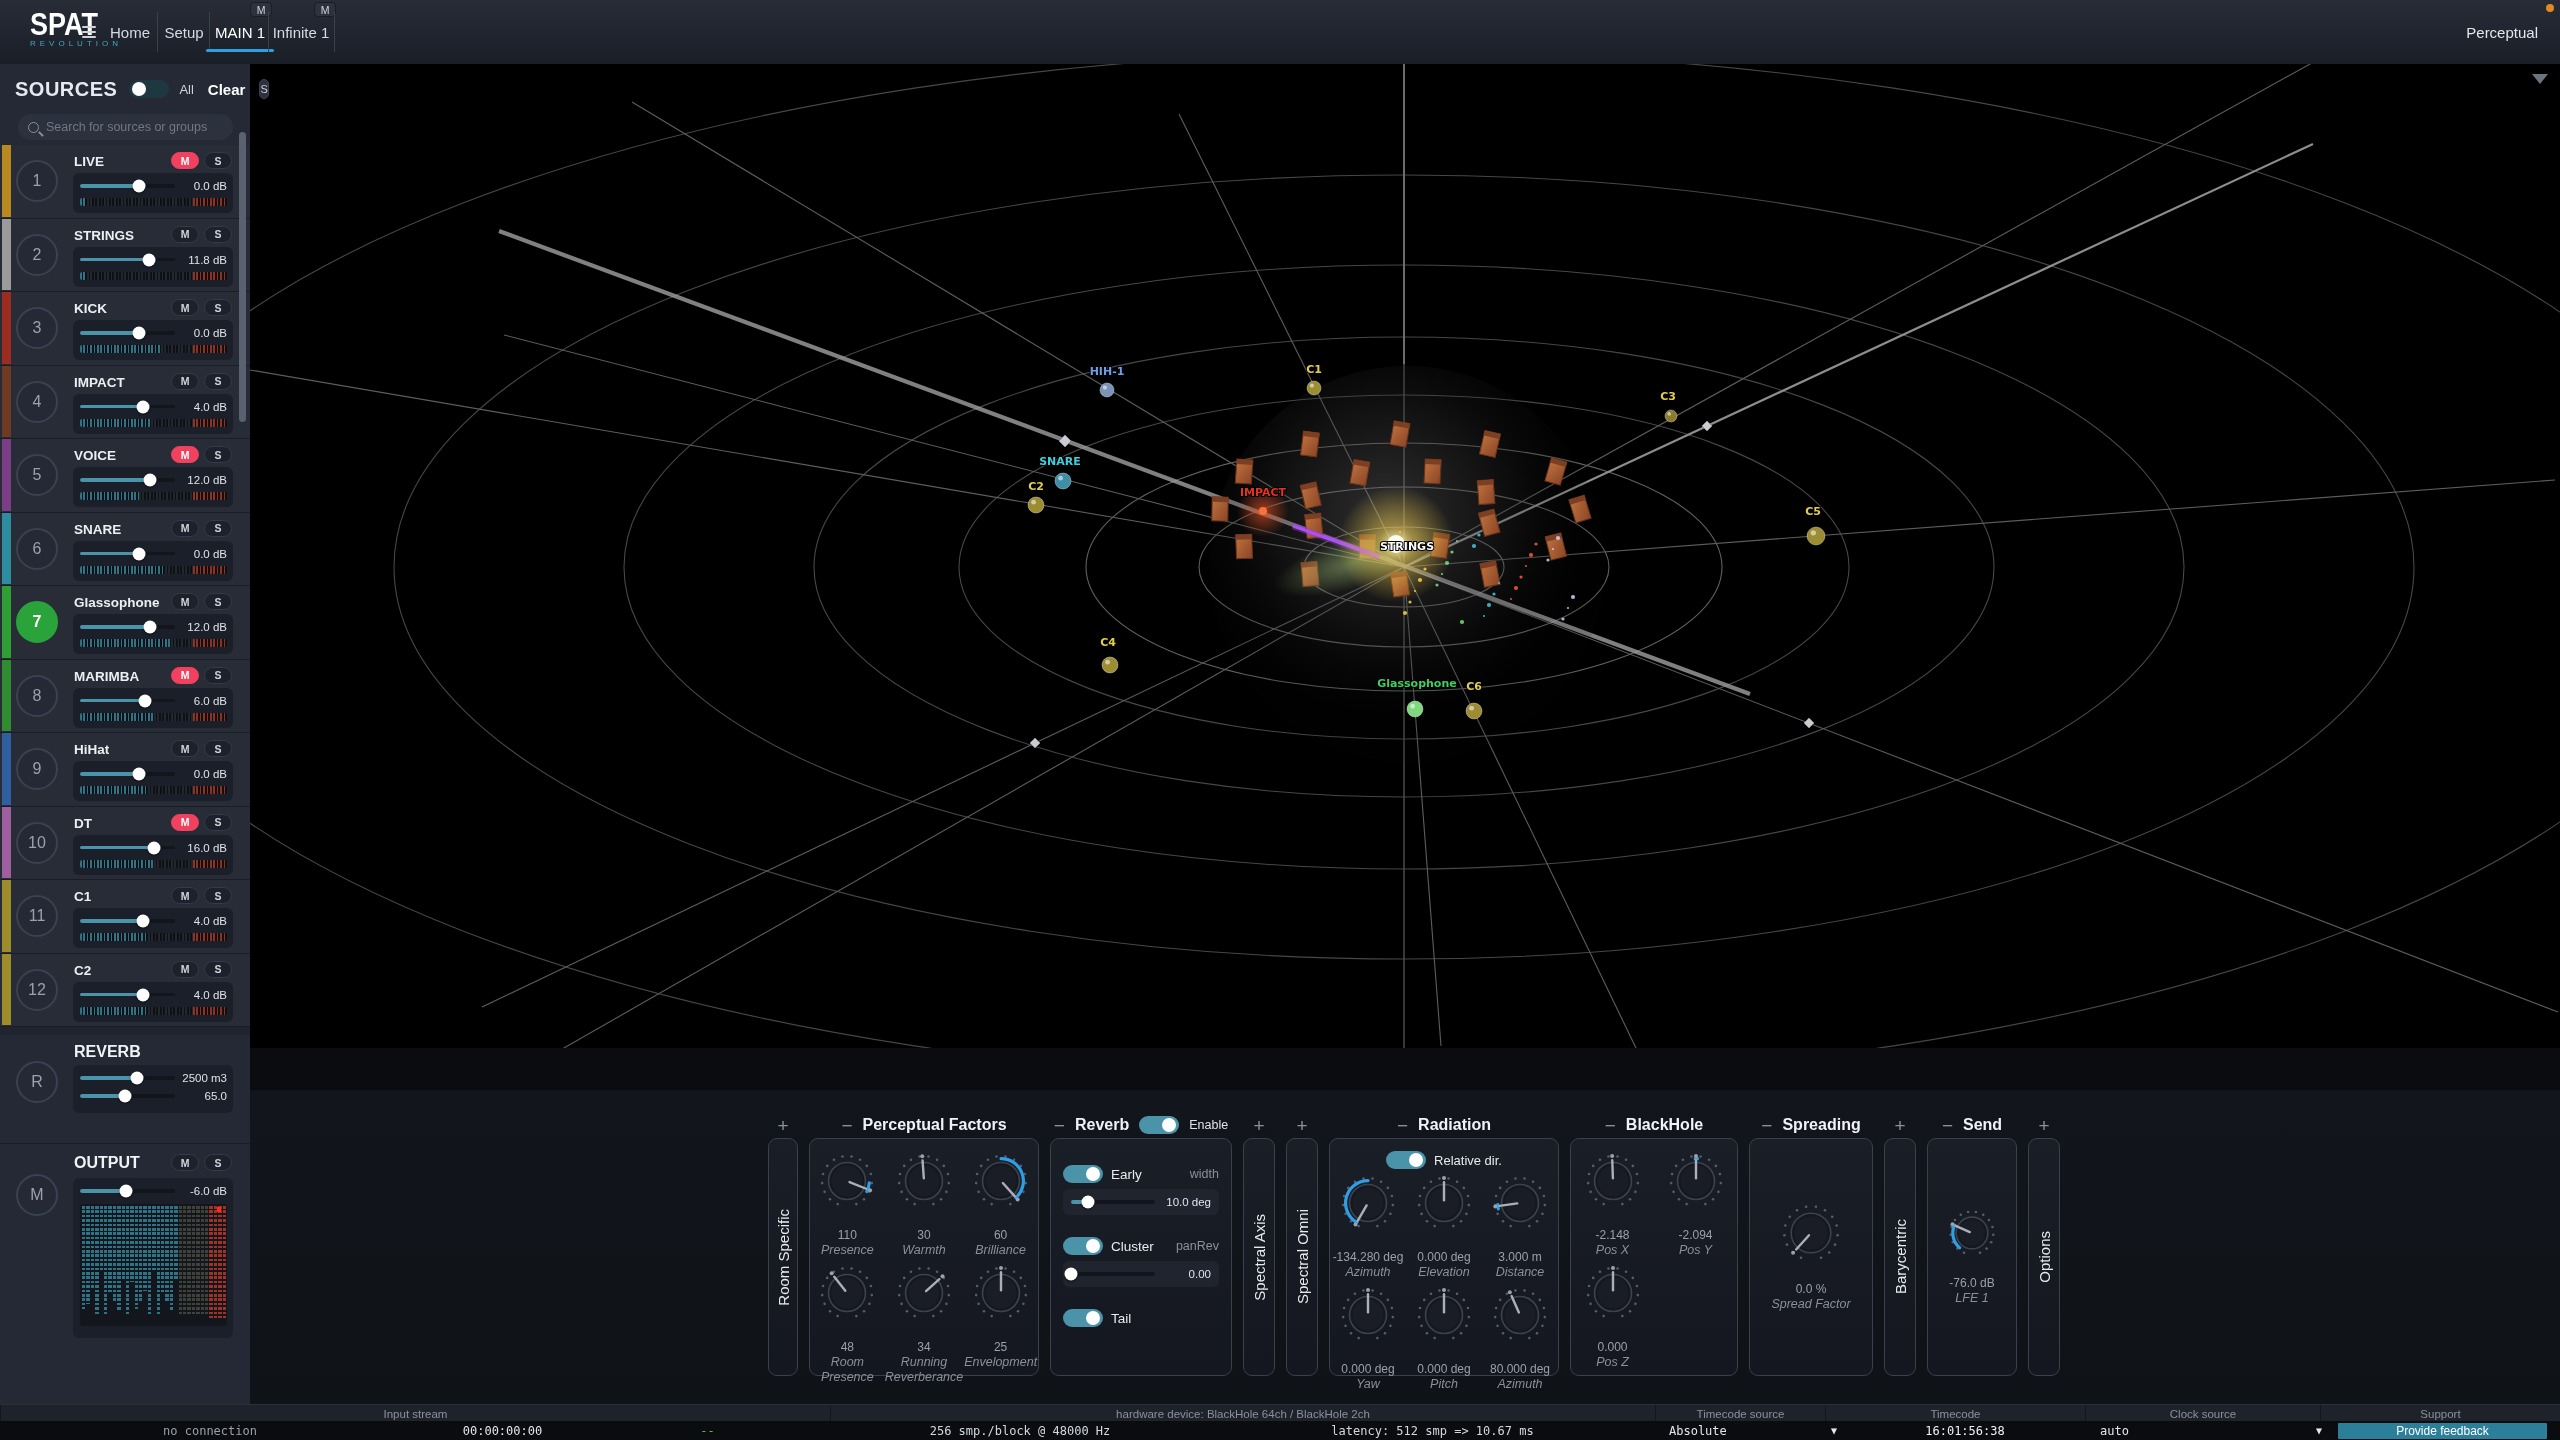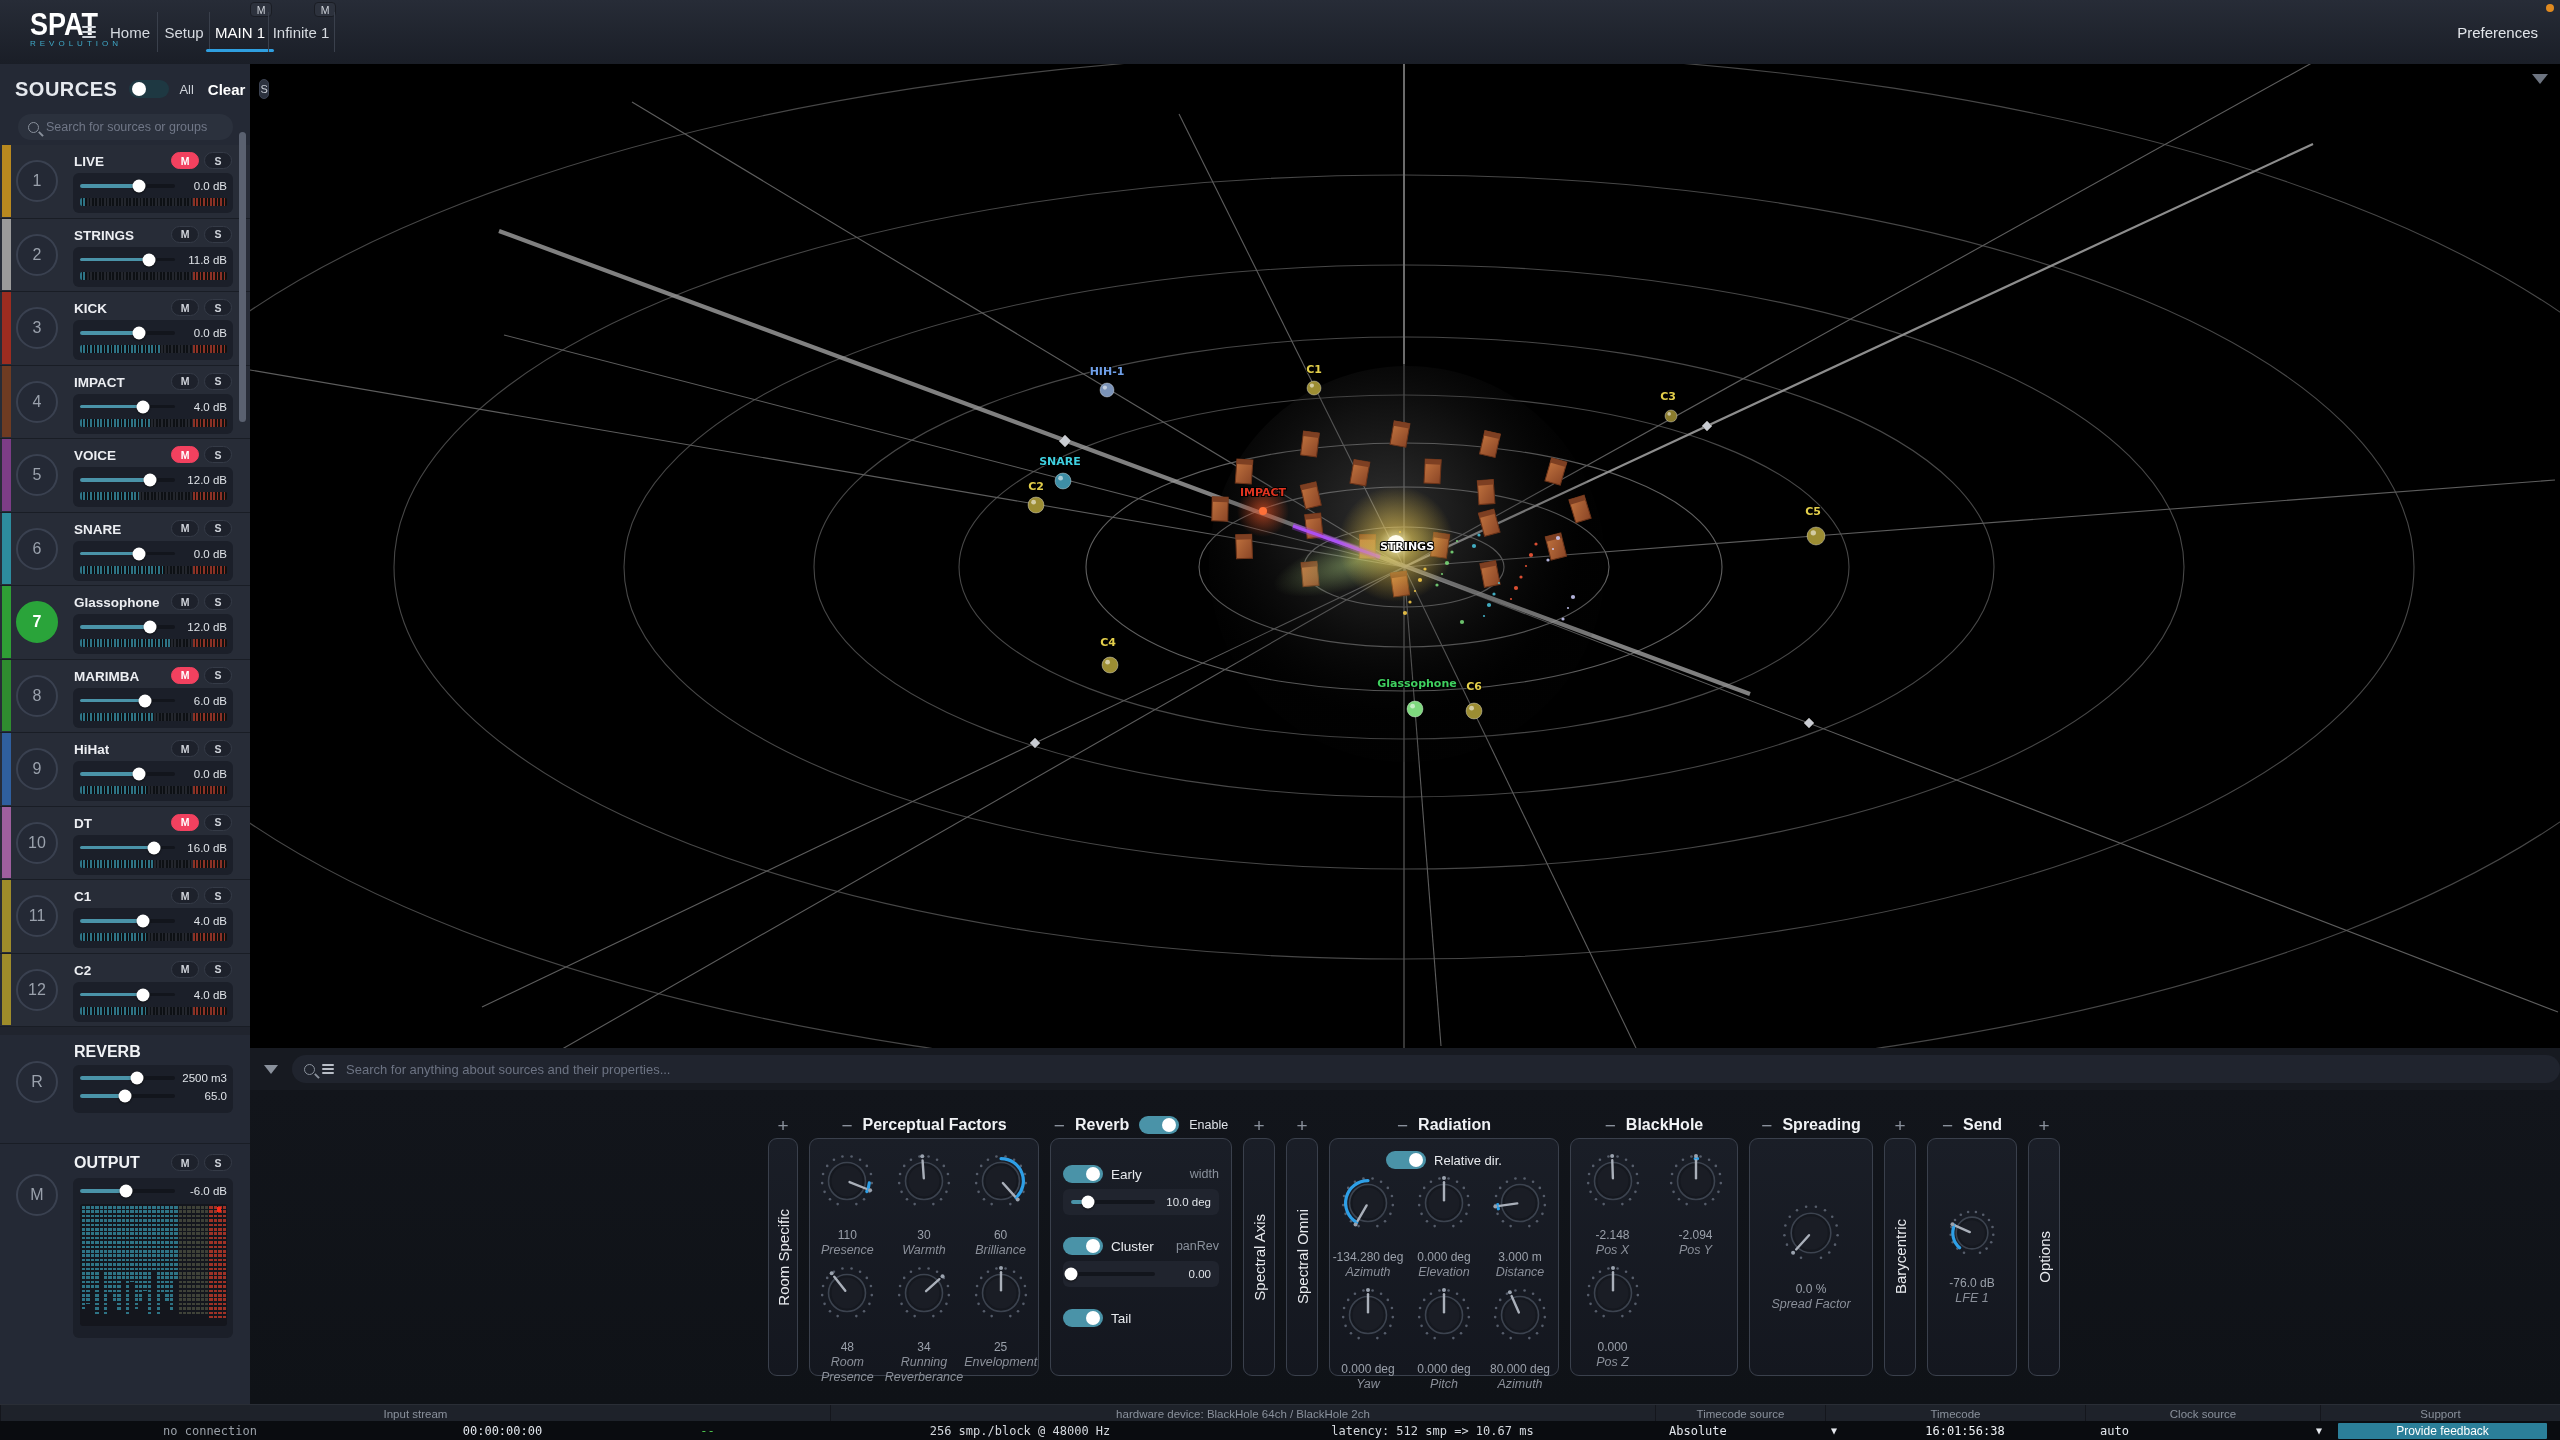--- a/index.html
+++ b/index.html
@@ -127,21 +127,21 @@
         <div class="navsep" style="left:157px"></div>
         <div class="navtab" style="left:158px;width:52px">Setup</div>
         <div class="navsep" style="left:209px"></div>
         <div class="navtab active" style="left:212px;width:56px">MAIN 1</div>
         <div class="mbadge" style="left:250px">M</div>
         <div class="navsep" style="left:268px"></div>
         <div class="navtab" style="left:270px;width:62px">Infinite 1</div>
         <div class="mbadge" style="left:314px">M</div>
         <div class="navsep" style="left:334px"></div>
       </div>
-    <div id="prefs">Preferences</div>
+    <div id="prefs">Perceptual</div>
     <div id="notifdot"></div>
   </div>
 
   <div id="sidebar">
     <div id="srcHeader">
       <span class="title">SOURCES</span>
       <span class="toggle" style="margin-left:12px">
           <span class="knob"></span>
         </span>
       <span class="all">All</span>
@@ -710,32 +710,20 @@
         <circle cx="1165" cy="645" r="8" fill="#7ed87e" stroke="rgba(255,255,255,.35)" stroke-width="1"></circle>
         <circle cx="1162.6" cy="642.2" r="2.4" fill="rgba(255,255,255,.55)"></circle>
         <text x="1167" y="623" text-anchor="middle" font-family="DejaVu Sans, sans-serif" font-size="11" font-weight="bold" fill="#3fd05f" stroke="#000" stroke-width="2" paint-order="stroke">Glassophone</text>
         <circle cx="1224" cy="647" r="8" fill="#9c8d33" stroke="rgba(255,255,255,.35)" stroke-width="1"></circle>
         <circle cx="1221.6" cy="644.2" r="2.4" fill="rgba(255,255,255,.55)"></circle>
         <text x="1224" y="626" text-anchor="middle" font-family="DejaVu Sans, sans-serif" font-size="11" font-weight="bold" fill="#e3cf4b" stroke="#000" stroke-width="2" paint-order="stroke">C6</text>
       </svg>
     <div id="vpArrow"></div>
   </div>
 
-  <div id="searchRow">
-    <span class="caret"></span>
-    <div id="propSearch">
-      <span class="mglass"></span>
-      <span class="listicon">
-          <span></span>
-          <span></span>
-          <span></span>
-        </span>
-      <input placeholder="Search for anything about sources and their properties..." style="">
-    </div>
-  </div>
 
   <div id="panelArea">
     <div id="panelsRow">
         <div class="psec collapsed" style="width:30px">
         <div class="phead">
             <span class="plus">+</span>
           </div>
         <div class="pbody" style="width:30px">
             <span class="vlabel">Room Specific</span>
           </div>

